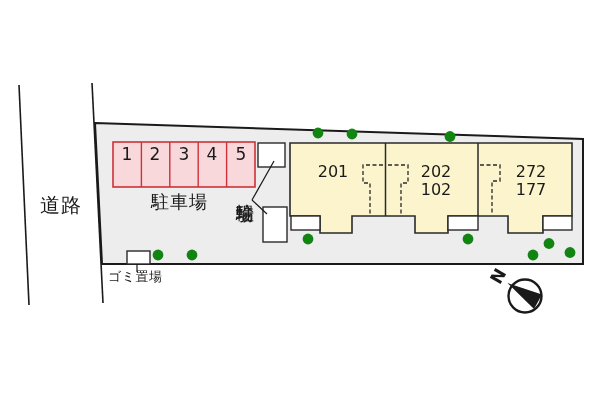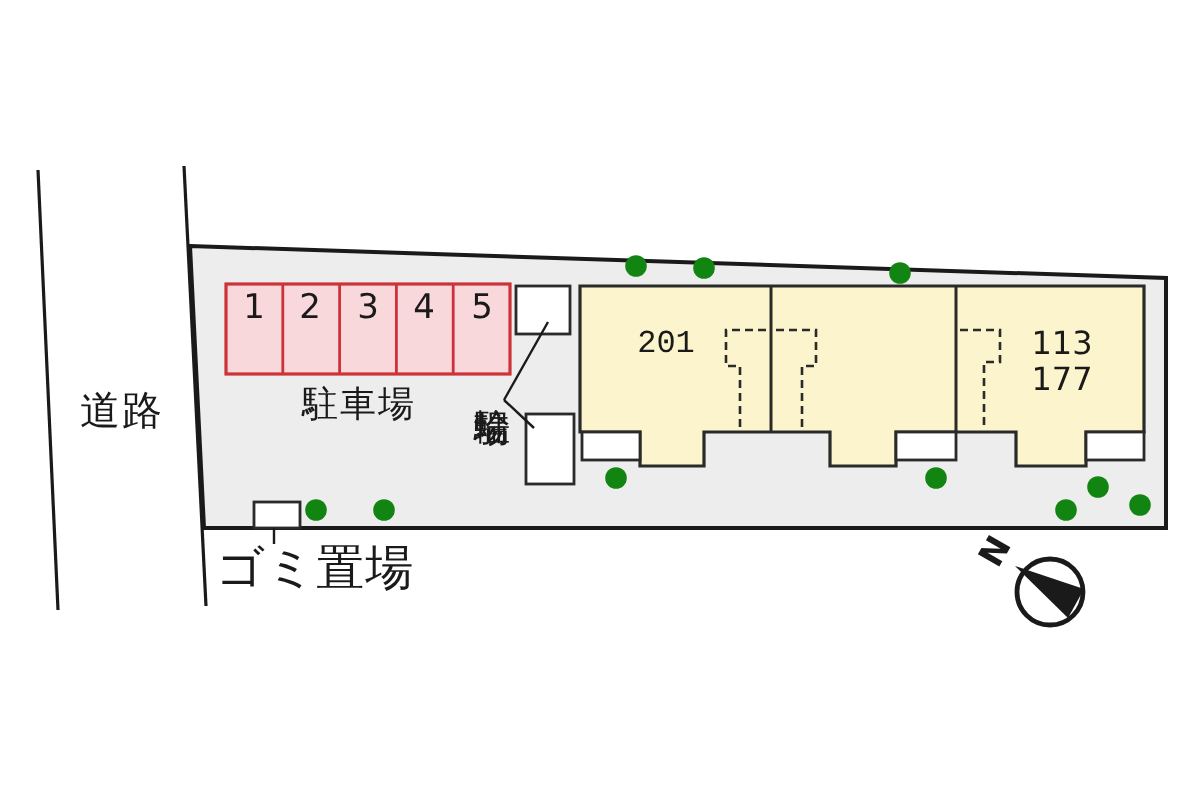--- a/index.html
+++ b/index.html
@@ -8,26 +8,26 @@
     font-family:"DejaVu Sans","Liberation Sans",sans-serif;color:#1a1a1a;
   }
   .canvas svg{position:absolute;left:0;top:0;}
   .lbl{position:absolute;white-space:nowrap;color:#1a1a1a;}
   .lbl-road{left:40px;top:192px;font-size:20px;letter-spacing:1px;}
   .lbl-parking{left:151px;top:190px;font-size:18px;letter-spacing:1px;}
   .lbl-bicycle{
     left:235px;top:189px;font-size:18px;height:62px;line-height:21px;
     writing-mode:vertical-rl;text-orientation:upright;letter-spacing:1px;
   }
-  .lbl-garbage{left:108px;top:268px;font-size:24px;letter-spacing:0.5px;}
+  .lbl-garbage{left:108px;top:268px;font-size:13px;letter-spacing:0.5px;}
   .stall-num{position:absolute;top:144px;width:28px;text-align:center;font-size:17px;}
   .stall-num.s1{left:113px;} .stall-num.s2{left:141px;} .stall-num.s3{left:170px;}
   .stall-num.s4{left:198px;} .stall-num.s5{left:227px;}
   .unit-lbl{position:absolute;top:163px;width:60px;text-align:center;font-size:16px;line-height:18px;}
-  .unit-lbl.u1{left:303px;font-family:Liberation Mono, monospace;} .unit-lbl.u2{left:406px;} .unit-lbl.u3{left:501px;}
+  .unit-lbl.u1{left:303px;} .unit-lbl.u2{left:406px;} .unit-lbl.u3{left:501px;}
   .lbl-north{
     left:491px;top:266px;font-size:17px;font-weight:bold;
     transform:rotate(-60deg);transform-origin:center center;
   }
 </style>
 </head>
 <body>
 
 <div class="canvas">
 
@@ -92,18 +92,22 @@
 
   <div class="stall-num s1">1</div>
   <div class="stall-num s2">2</div>
   <div class="stall-num s3">3</div>
   <div class="stall-num s4">4</div>
   <div class="stall-num s5">5</div>
 
   <div class="unit-lbl u1">
     <div>201</div>
   </div>
+  <div class="unit-lbl u2">
+    <div>202</div>
+    <div>102</div>
+  </div>
   <div class="unit-lbl u3">
-    <div>113</div>
+    <div>272</div>
     <div>177</div>
   </div>
 
 </div>
 
 </body></html>

